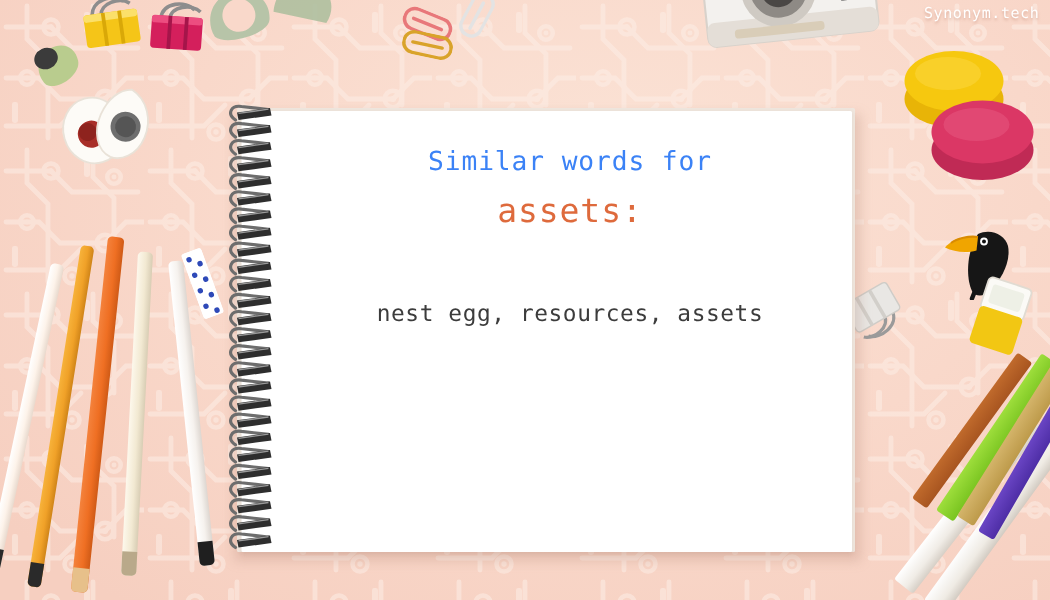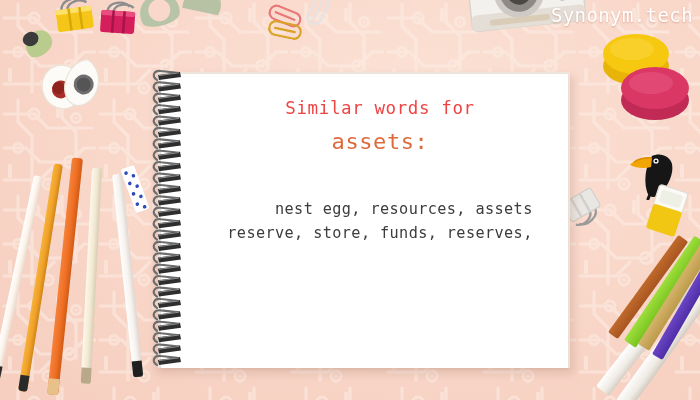--- a/index.html
+++ b/index.html
@@ -50,50 +50,50 @@
     position:absolute; left:45px; right:14px; top:0; bottom:0;
     display:flex; flex-direction:column; align-items:center;
     padding-top:24px;
   }
   
   .spiral { position:absolute; left:-2px; top:-4px; width:46px; height:306px; }
   .spiral svg { display:block; }
 
   
   .title-line1 {
-    color:#ef4444;
+    color:#3b82f6;
     font-size:17.5px;
     letter-spacing:.6px;
     line-height:1.25;
     white-space:nowrap;
   }
   .title-line2 {
     color:#de6a3c;
     font-size:22px;
     letter-spacing:.6px;
     line-height:1.35;
     margin-top:7px;
     white-space:nowrap;
   }
   .words {
     margin-top:40px;
     color:#3c3c3c;
     font-size:15.2px;
     line-height:1.62;
-    text-align:right;
+    text-align:left;
     letter-spacing:.4px;
     max-width:360px;
   }
   .words span { white-space:nowrap; display:block; }
 
   
   .brand {
     position:absolute; right:7px; top:4px;
     color:#ffffff;
-    font-size:19px;
+    font-size:10px;
     letter-spacing:.4px;
     text-shadow:0 1px 2px rgba(190,130,110,.55);
     z-index:40;
   }
 
   
   .prop { position:absolute; }
 
   
   .clip-yellow { left:48px; top:-6px; width:52px; height:40px; transform:rotate(-8deg); }
@@ -373,21 +373,20 @@
     <div class="page-shadow"></div>
     <div class="page-back"></div>
 
     <div class="page">
       <div class="page-inner">
         <div class="title-line1">Similar words for</div>
         <div class="title-line2">assets:</div>
 
         <div class="words">
           <span>nest egg, resources, assets</span>
-          <span>reserve, store, funds, reserves,</span>
         </div>
       </div>
     </div>
 
     <div class="spiral">
       <svg width="46" height="306" viewBox="0 0 46 306" xmlns="http://www.w3.org/2000/svg">
           <g>
             <path d="M9 12 C3 8 6 2 13 3 L31 5" stroke="#6d6d6d" stroke-width="2.1" fill="none" stroke-linecap="round"></path>
             <path d="M10 7 L32 4 L33 9 L11 12 Z" fill="#2e2e2e"></path>
             <path d="M11 7.6 L31 4.8" stroke="#9a9a9a" stroke-width="0.9" fill="none"></path>

